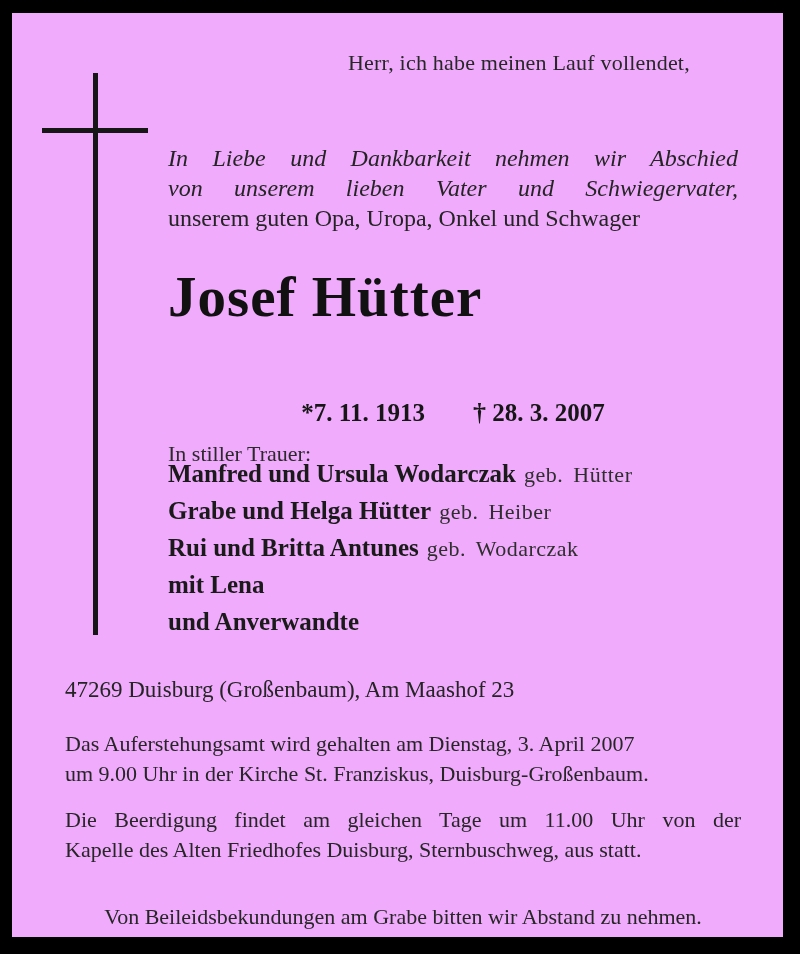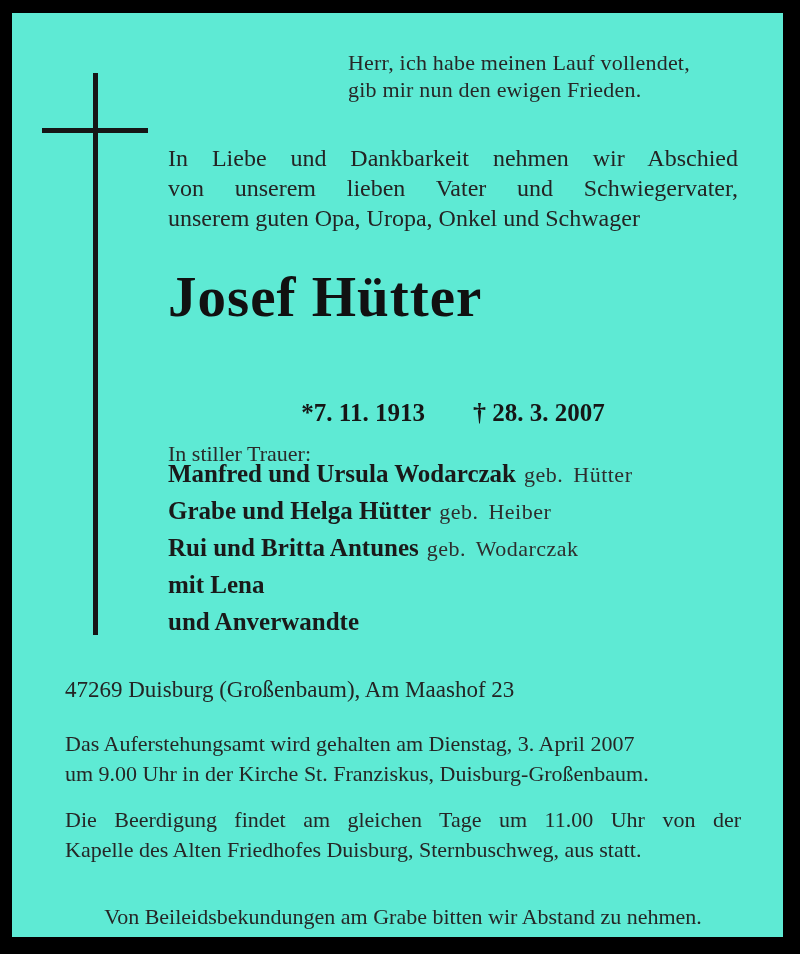--- a/index.html
+++ b/index.html
@@ -13,21 +13,21 @@
     font-family: "Liberation Serif", serif;
   }
 
   
   .notice-panel {
     position: absolute;
     left: 12px;
     top: 13px;
     width: 771px;
     height: 924px;
-    background: #5eead4;
+    background: #f0abfc;
     color: #1f1f1f;
   }
 
   .abs { position: absolute; }
 
   
   .cross-vertical {
     left: 81px; top: 60px;
     width: 5px; height: 562px;
     background: #161616;
@@ -49,20 +49,21 @@
   .intro {
     left: 156px; top: 130px;
     width: 570px;
     font-size: 24px;
     line-height: 30px;
     color: #242424;
   }
   .intro .just {
     text-align: justify;
     text-align-last: justify;
+    font-style: italic;
   }
 
   .name-block {
     left: 156px; top: 252px;
     width: 570px;
     text-align: left;
   }
   .deceased-name {
     font-size: 57px;
     font-weight: bold;
@@ -135,21 +136,20 @@
 </head>
 <body>
 
 <div class="notice-panel">
 
   <div class="abs cross-vertical"></div>
   <div class="abs cross-horizontal"></div>
 
   <div class="abs quote">
     <div>Herr, ich habe meinen Lauf vollendet,</div>
-    <div>gib mir nun den ewigen Frieden.</div>
   </div>
 
   <div class="abs intro">
     <div class="just">In Liebe und Dankbarkeit nehmen wir Abschied</div>
     <div class="just">von unserem lieben Vater und Schwiegervater,</div>
     <div>unserem guten Opa, Uropa, Onkel und Schwager</div>
   </div>
 
   <div class="abs name-block">
     <div class="deceased-name">Josef Hütter</div>

